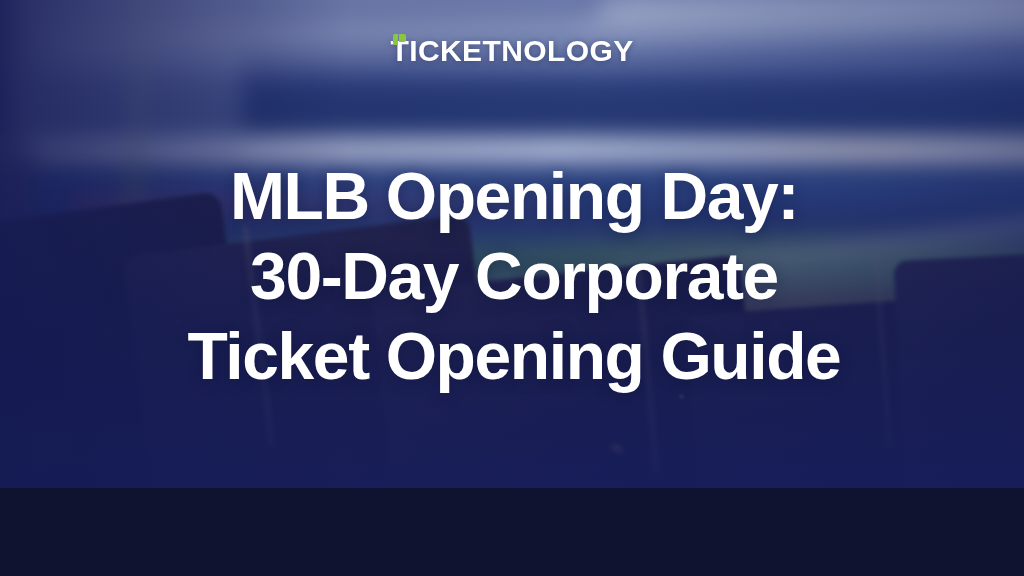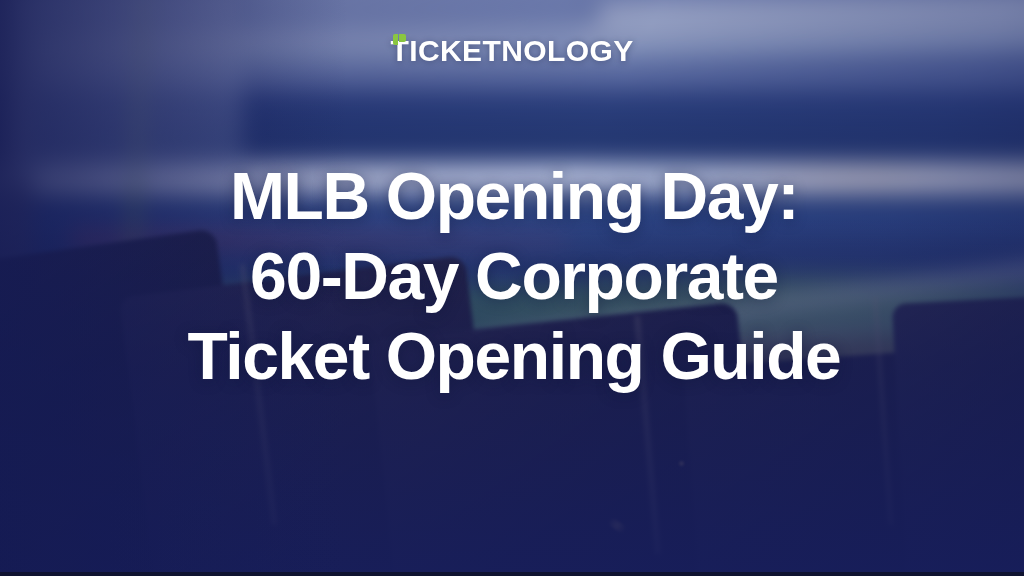--- a/index.html
+++ b/index.html
@@ -7,21 +7,21 @@
 
   html, body {
     width:1024px; height:576px;
     background:#0f1330;
     font-family:"Liberation Sans", sans-serif;
     overflow:hidden;
   }
 
   .hero {
     position:relative;
-    width:1024px; height:572px;
+    width:1024px; height:488px;
     overflow:hidden;
     background:#1d2550;
   }
 
   
   .photo {
     position:absolute; inset:-40px;
     filter:blur(11px) saturate(112%);
   }
 
@@ -285,17 +285,17 @@
       <span class="logo-mark">
         <span class="leaf-l"></span>
         <span class="leaf-r"></span>
       </span>
       <span class="logo-text">TICKETNOLOGY</span>
     </div>
   </div>
 
   <h1 class="headline">
     <span class="line">MLB Opening Day:</span>
-    <span class="line">60-Day Corporate</span>
+    <span class="line">30-Day Corporate</span>
     <span class="line">Ticket Opening Guide</span>
   </h1>
 
 </div>
 
 </body></html>

